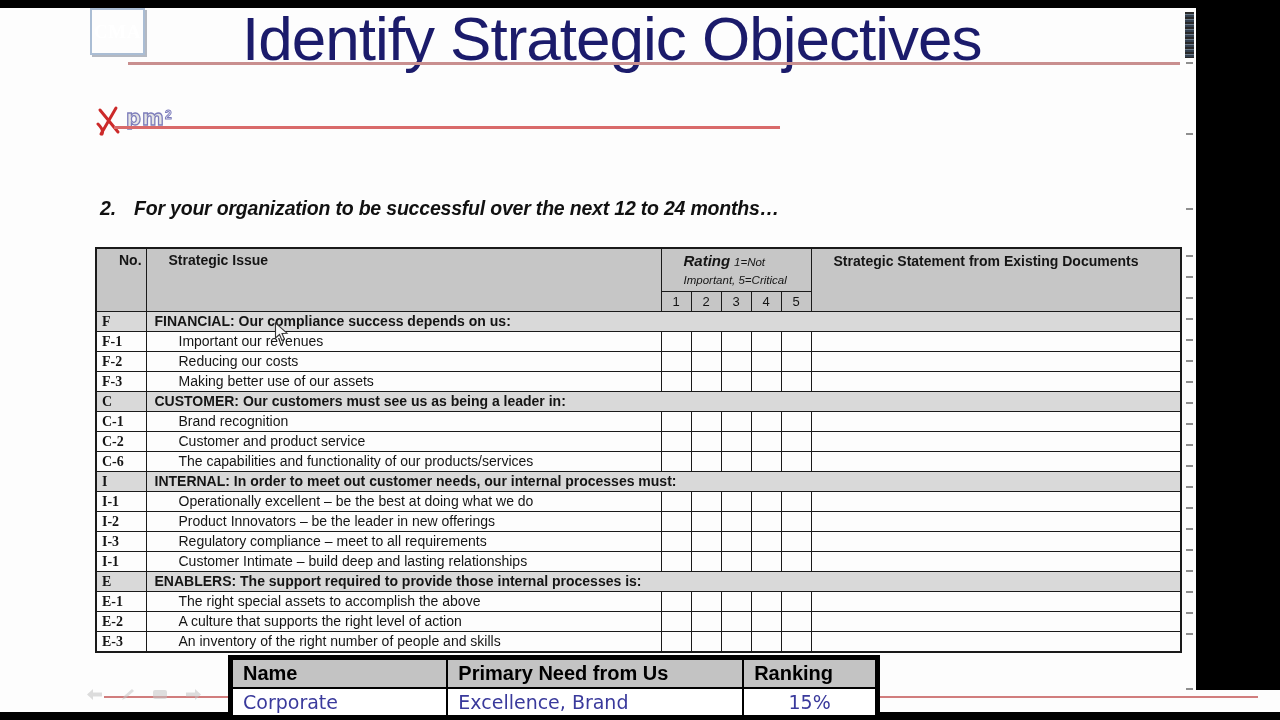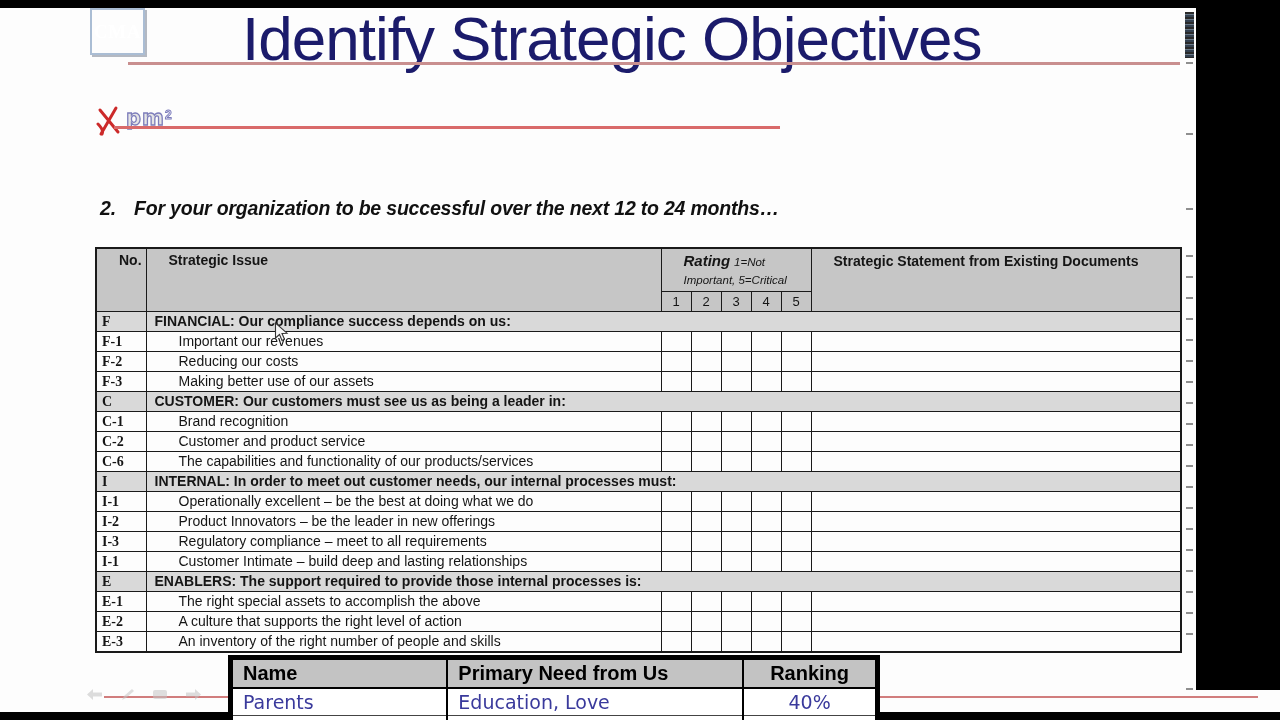--- a/index.html
+++ b/index.html
@@ -299,29 +299,24 @@
   <table>
     <colgroup>
         <col style="width:214px">
         <col style="width:294px">
         <col style="width:132px">
       </colgroup>
     <thead>
       <tr>
         <th>Name</th>
         <th>Primary Need from Us</th>
-        <th style="text-align:center;">Ranking</th>
+        <th style="text-align:left;">Ranking</th>
       </tr>
     </thead>
     <tbody>
-        <tr>
-          <td>Parents</td>
-          <td>Education, Love</td>
-          <td class="c-rank">40%</td>
-        </tr>
         <tr>
           <td>Corporate</td>
           <td>Excellence, Brand</td>
           <td class="c-rank">15%</td>
         </tr>
       </tbody>
   </table>
 </div>
 
 <svg class="abs cursor" width="15" height="20" viewBox="0 0 15 20">

